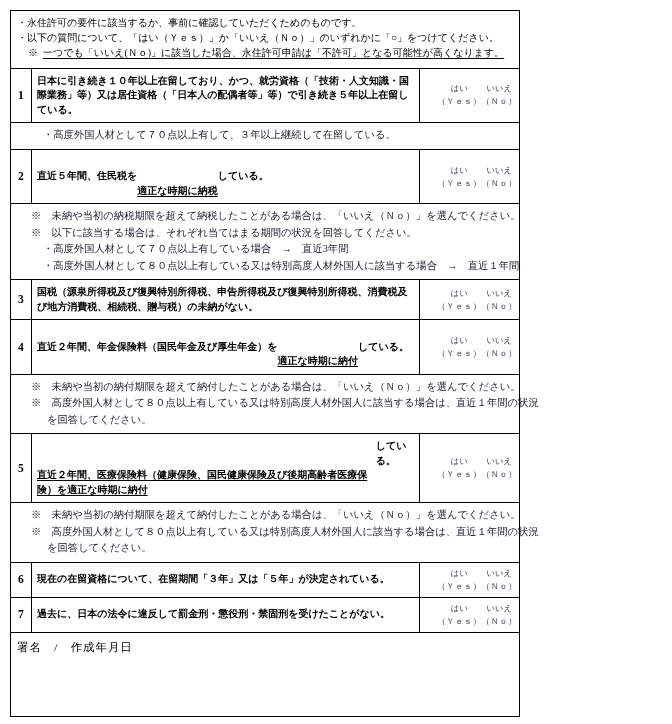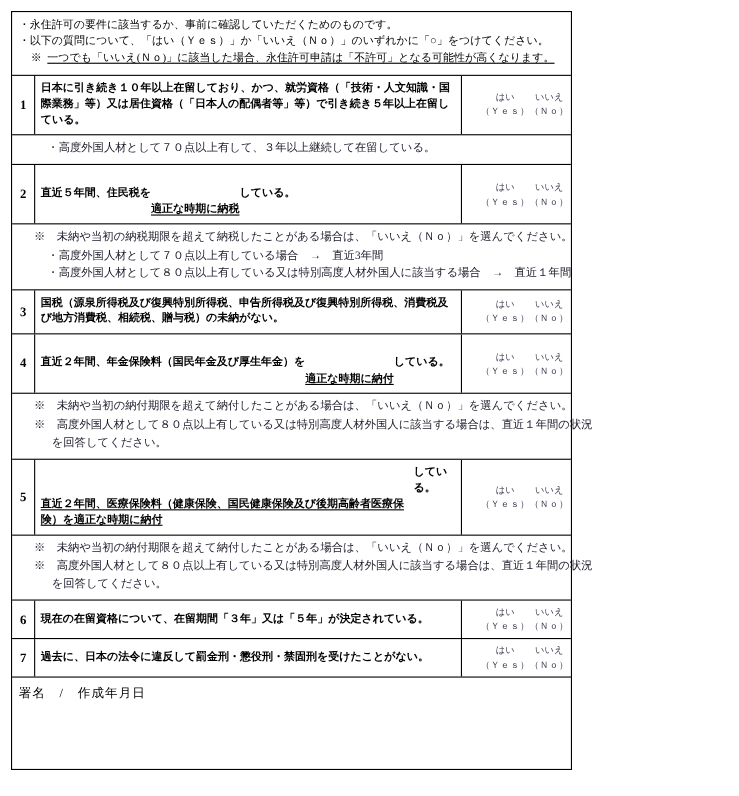--- a/index.html
+++ b/index.html
@@ -157,20 +157,21 @@
         <span>している。</span>
       </div>
     <div class="qans">
       <div class="opt"><span>はい</span><span class="sub">（Ｙｅｓ）</span></div>
       <div class="opt"><span>いいえ</span><span class="sub">（Ｎｏ）</span></div>
     </div>
   </div>
 
   <div class="noterow">
     <p>※　未納や当初の納税期限を超えて納税したことがある場合は、「いいえ（Ｎｏ）」を選んでください。</p>
+    <p>※　以下に該当する場合は、それぞれ当てはまる期間の状況を回答してください。</p>
     <p class="bul">・高度外国人材として７０点以上有している場合　→　直近3年間</p>
     <p class="bul">・高度外国人材として８０点以上有している又は特別高度人材外国人に該当する場合　→　直近１年間</p>
   </div>
 
   <div class="qrow">
     <div class="qnum">3</div>
     <div class="qtext">
         <span>国税（源泉所得税及び復興特別所得税、申告所得税及び復興特別所得税、消費税及び地方消費税、相続税、贈与税）の未納がない。</span>
       </div>
     <div class="qans">

